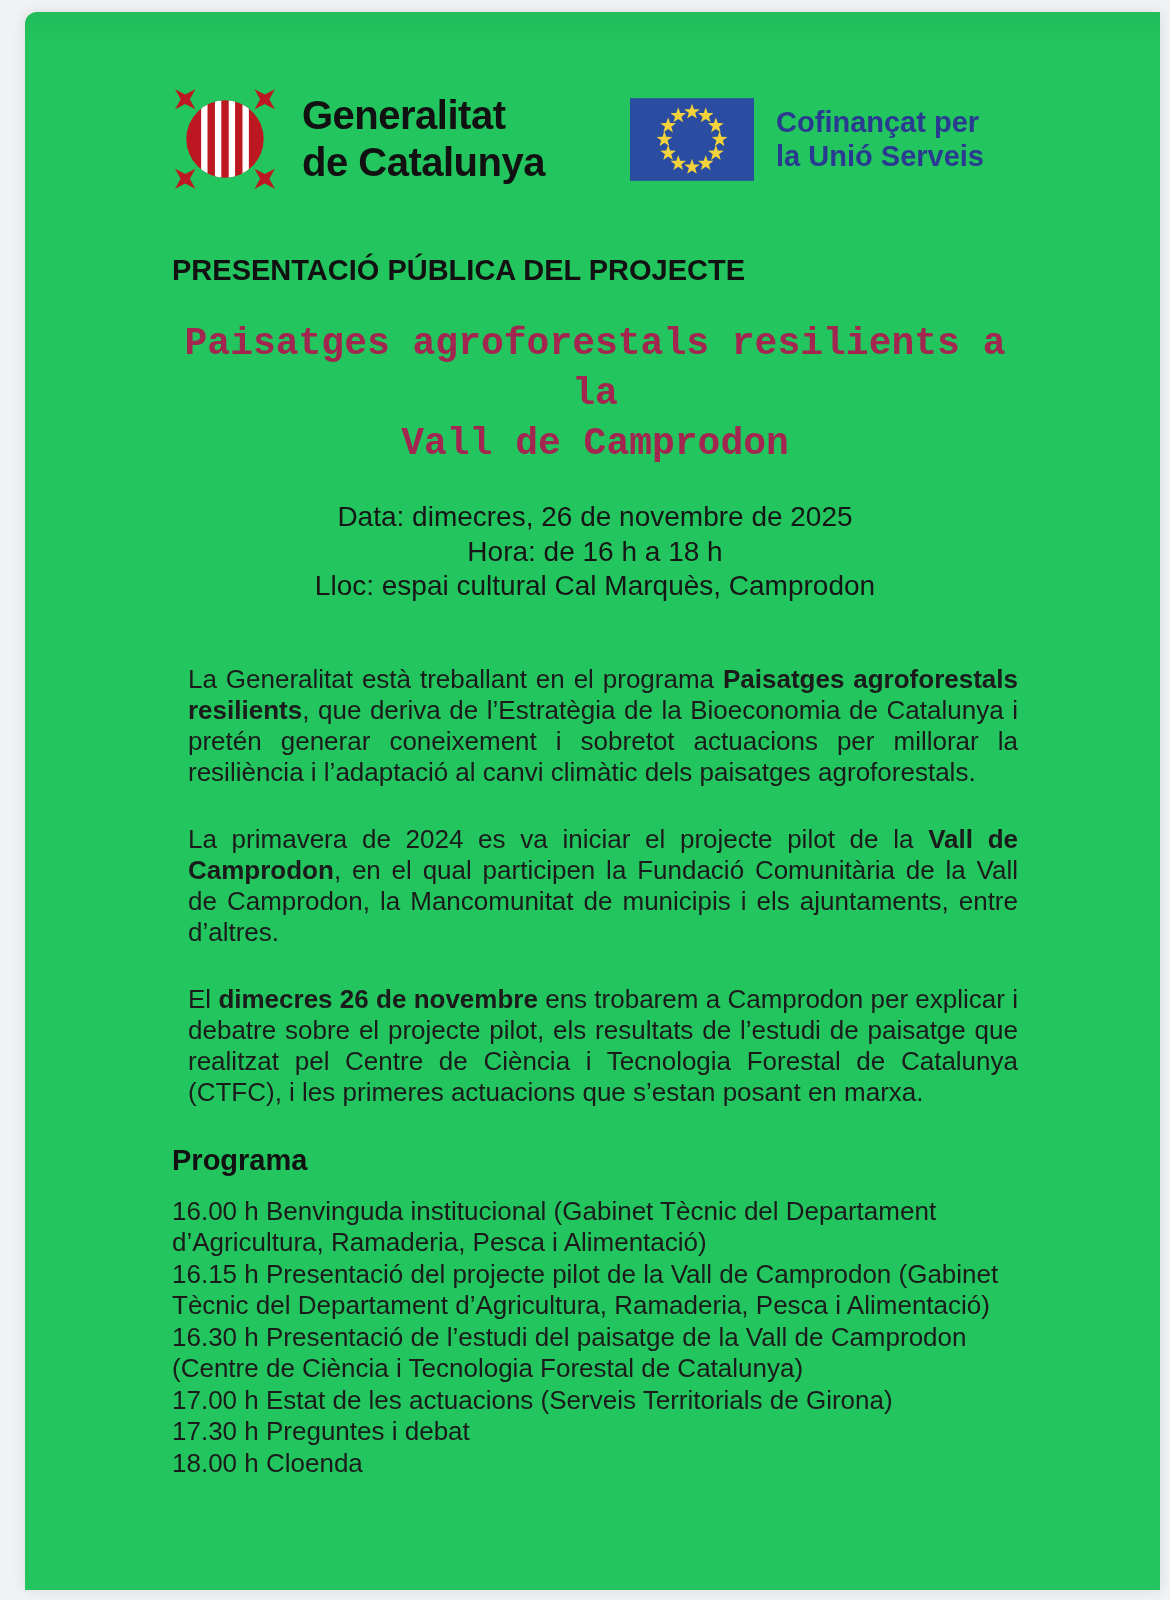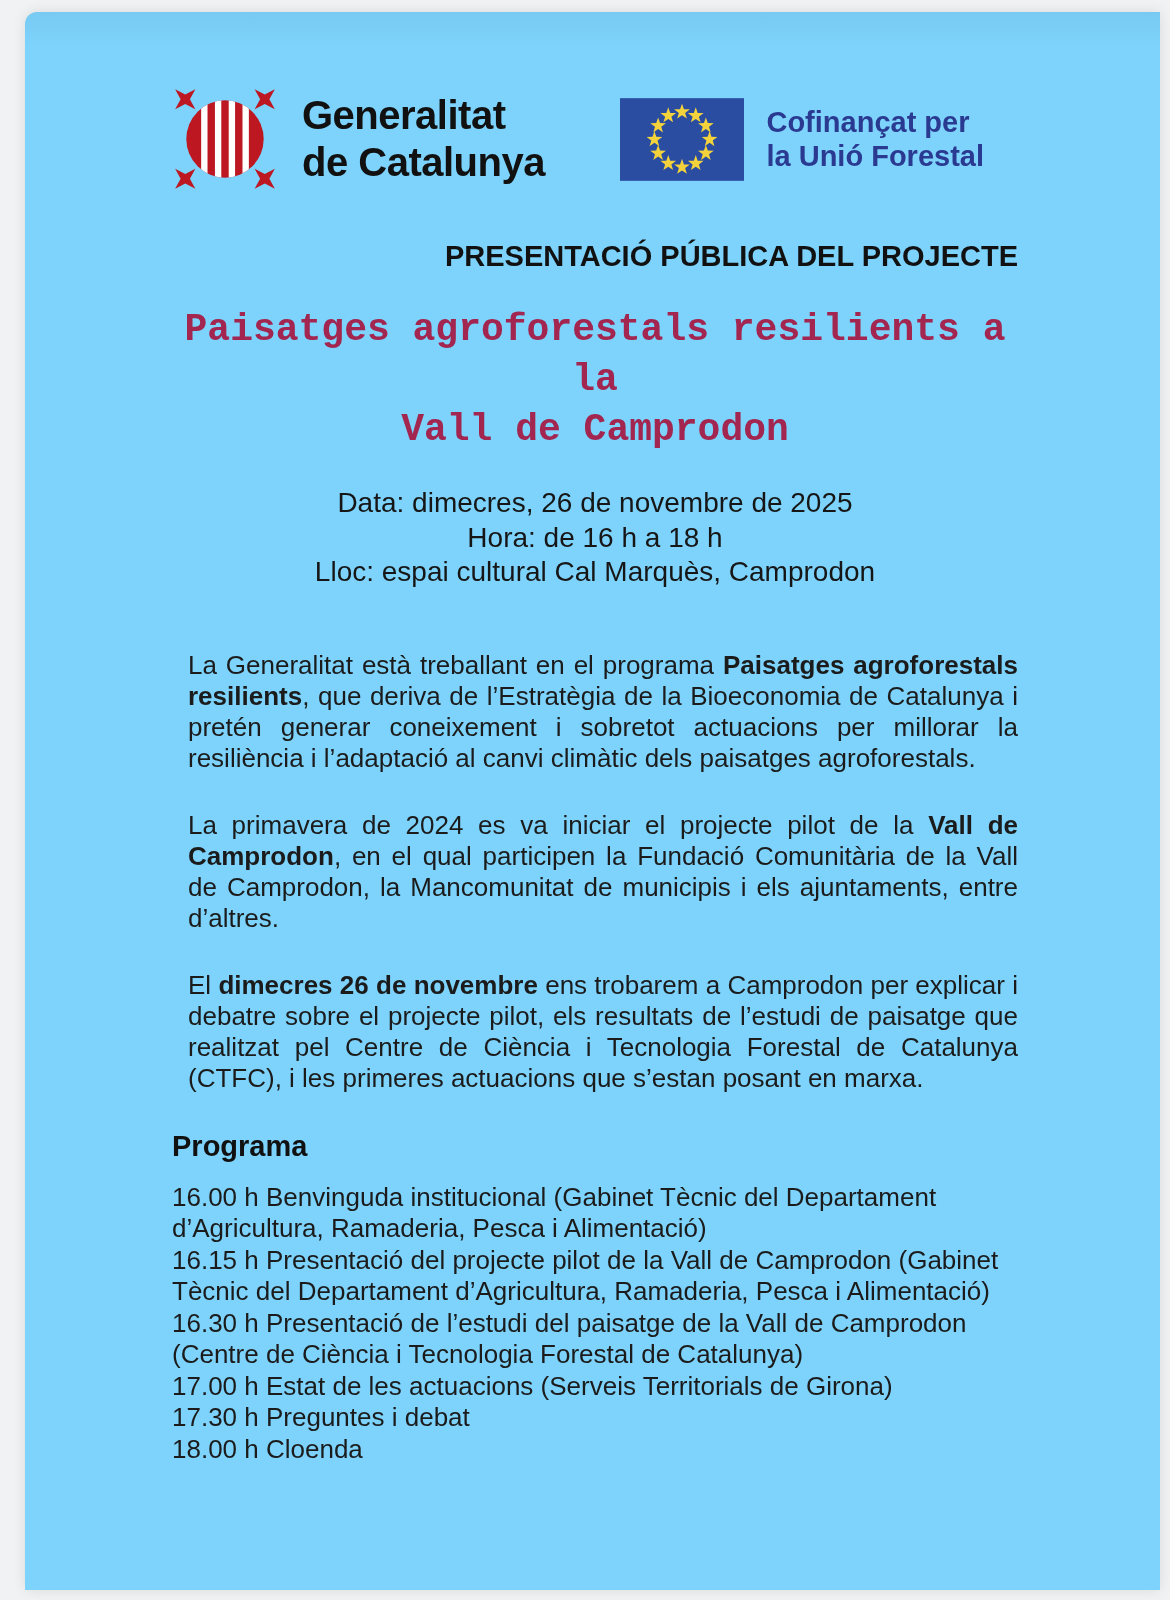--- a/index.html
+++ b/index.html
@@ -6,21 +6,21 @@
     margin: 0; padding: 0;
     width: 1170px; height: 1600px;
     overflow: hidden;
     background: #f1f2f3;
     font-family: "Liberation Sans", sans-serif;
   }
   .page {
     position: absolute;
     left: 25px; top: 12px;
     width: 1135px; height: 1578px;
-    background: #7dd3fc;
+    background: #22c55e;
     border-top-left-radius: 12px;
     box-shadow: 0 0 14px rgba(0,0,0,0.10);
     overflow: hidden;
   }
   .page::before {
     content: "";
     position: absolute; left: 0; top: 0; right: 0; height: 34px;
     background: linear-gradient(180deg, rgba(0,0,0,0.045), rgba(0,0,0,0));
     pointer-events: none;
   }
@@ -44,22 +44,22 @@
     color: #111111; letter-spacing: -0.5px;
   }
   .eu-block { display: flex; align-items: center; gap: 22px; margin-right: 34px; }
   .eu-block svg { width: 124px; height: 83px; display: block; }
   .eu-text {
     font-size: 29px; font-weight: bold; line-height: 34px;
     color: #2b3a91;
   }
   
   .kicker {
-    margin-top: 46px;
-    text-align: right;
+    margin-top: 60px;
+    text-align: left;
     font-size: 29px; font-weight: bold;
     color: #111111;
   }
   .doc-title {
     margin: 32px 0 0 0;
     text-align: center;
     font-size: 38px; font-weight: bold; line-height: 50px;
     color: #a2264f;
     font-family: Liberation Mono, monospace;
   }
@@ -140,21 +140,21 @@
             <use href="#eu-star" transform="translate(60,66.7)"></use>
             <use href="#eu-star" transform="translate(46.7,63.1)"></use>
             <use href="#eu-star" transform="translate(36.9,53.3)"></use>
             <use href="#eu-star" transform="translate(33.3,40)"></use>
             <use href="#eu-star" transform="translate(36.9,26.7)"></use>
             <use href="#eu-star" transform="translate(46.7,16.9)"></use>
           </g>
         </svg>
         <div class="eu-text">
           <div>Cofinançat per</div>
-          <div>la Unió Forestal</div>
+          <div>la Unió Serveis</div>
         </div>
       </div>
     </header>
 
     <div class="kicker">PRESENTACIÓ PÚBLICA DEL PROJECTE</div>
 
     <h1 class="doc-title">
       <span>Paisatges agroforestals resilients a la</span><br>
       <span>Vall de Camprodon</span>
     </h1>

